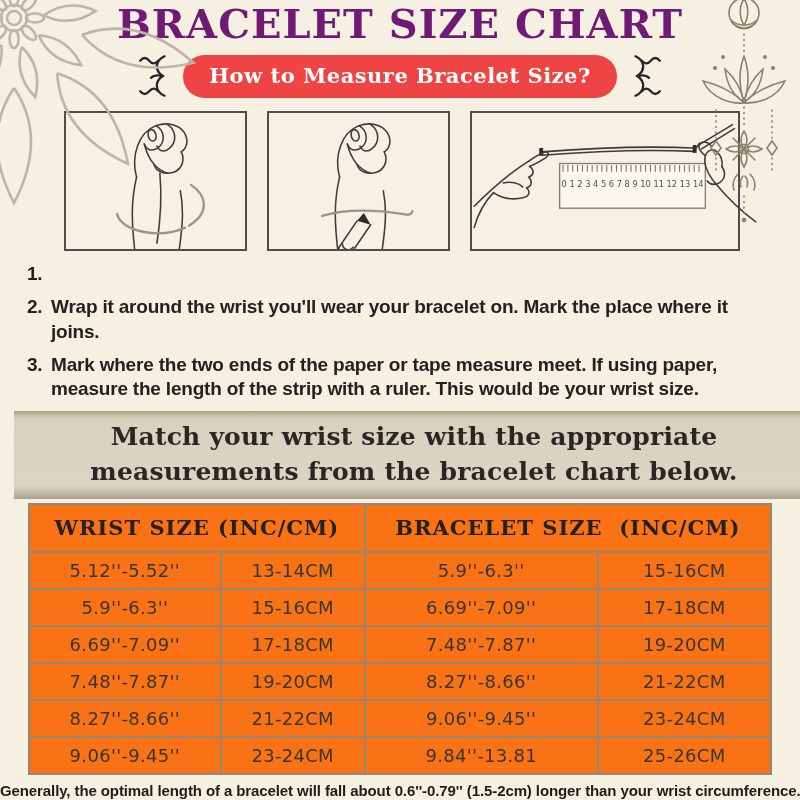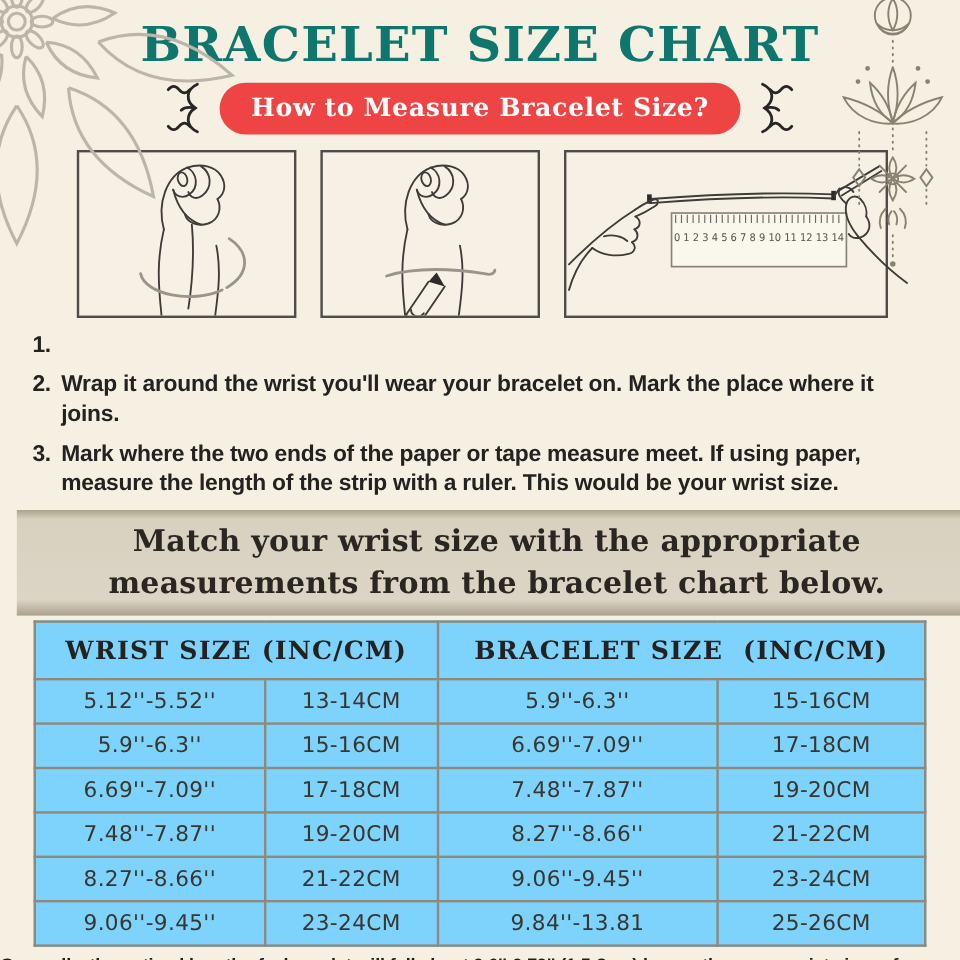--- a/index.html
+++ b/index.html
@@ -14,22 +14,21 @@
   .deco { position:absolute; pointer-events:none; }
   #mandala-corner { top:0; left:0; }
   #hanging-lotus { top:0; right:6px; }
 
   .page-title {
     text-align:center;
     font-family:"DejaVu Serif", serif;
     font-weight:700;
     font-size:40px;
     letter-spacing:1px;
-    color:#0f766e;
-    padding-top:14px;
+    color:#701a75;
   }
   .badge-row {
     display:flex; align-items:center; justify-content:center;
     gap:14px; margin-top:7px; height:44px;
   }
   .badge-pill {
     background:#ef4444; color:#fff;
     font-family:"DejaVu Serif", serif; font-weight:700;
     font-size:21px; letter-spacing:0.5px;
     padding:8px 26px 10px; border-radius:22px;
@@ -64,21 +63,21 @@
   .banner-text {
     font-family:"DejaVu Serif", serif; font-weight:700;
     font-size:25px; line-height:1.38; text-align:center;
     color:#2a2722; max-width:780px; letter-spacing:0.2px;
   }
 
   table.size-table {
     border-collapse:collapse;
     margin:4px 28px 0;
     width:744px;
-    background:#7dd3fc;
+    background:#f97316;
   }
   .size-table th, .size-table td {
     border:2px solid #8f897b;
     text-align:center;
   }
   .size-table th {
     font-family:"DejaVu Serif", serif; font-weight:600;
     font-size:21px; letter-spacing:1px; color:#242220;
     height:48px; white-space:pre;
   }

